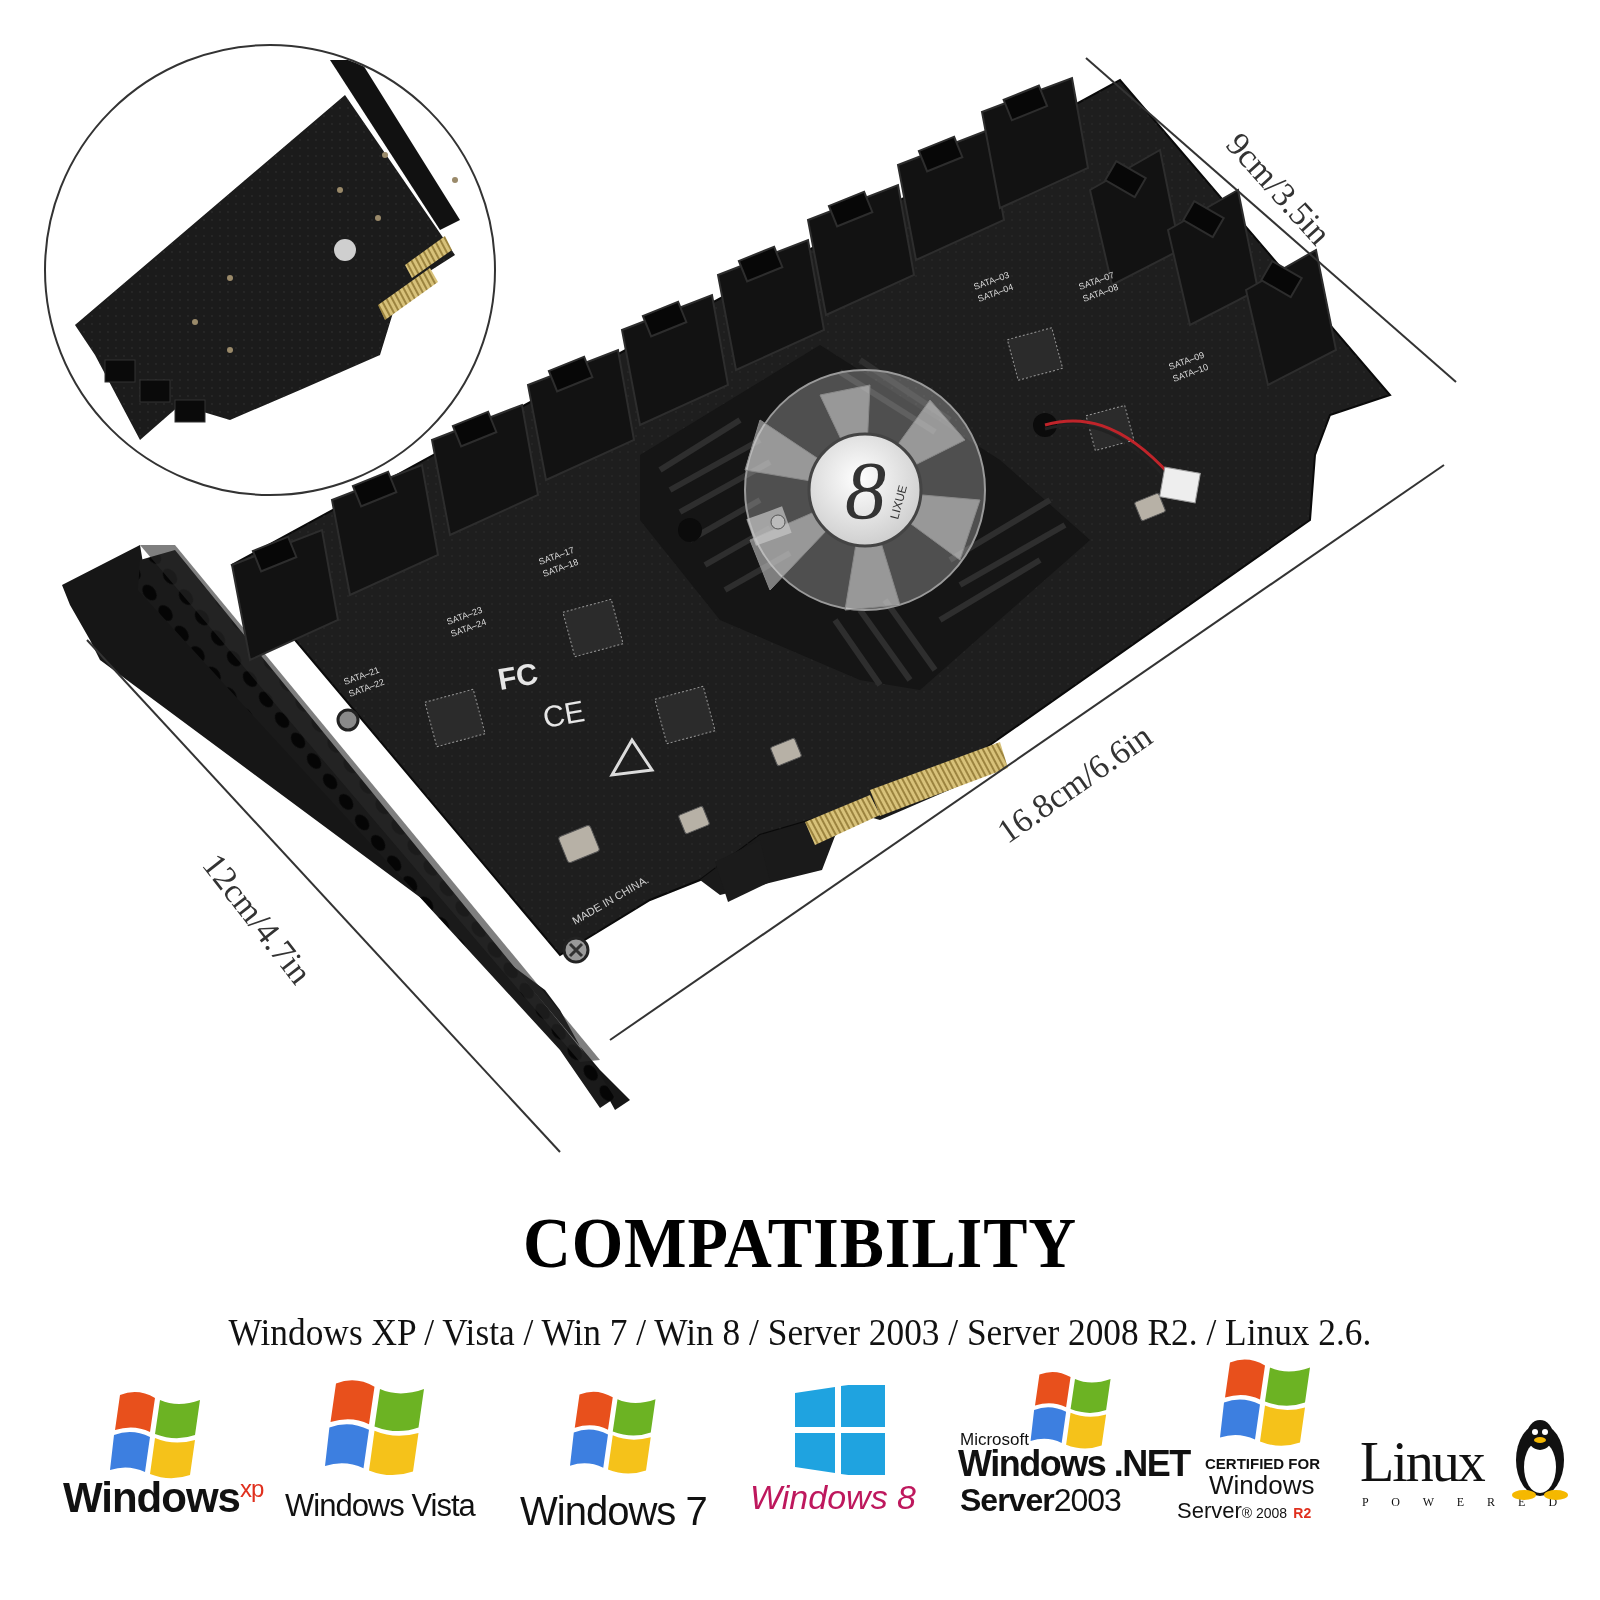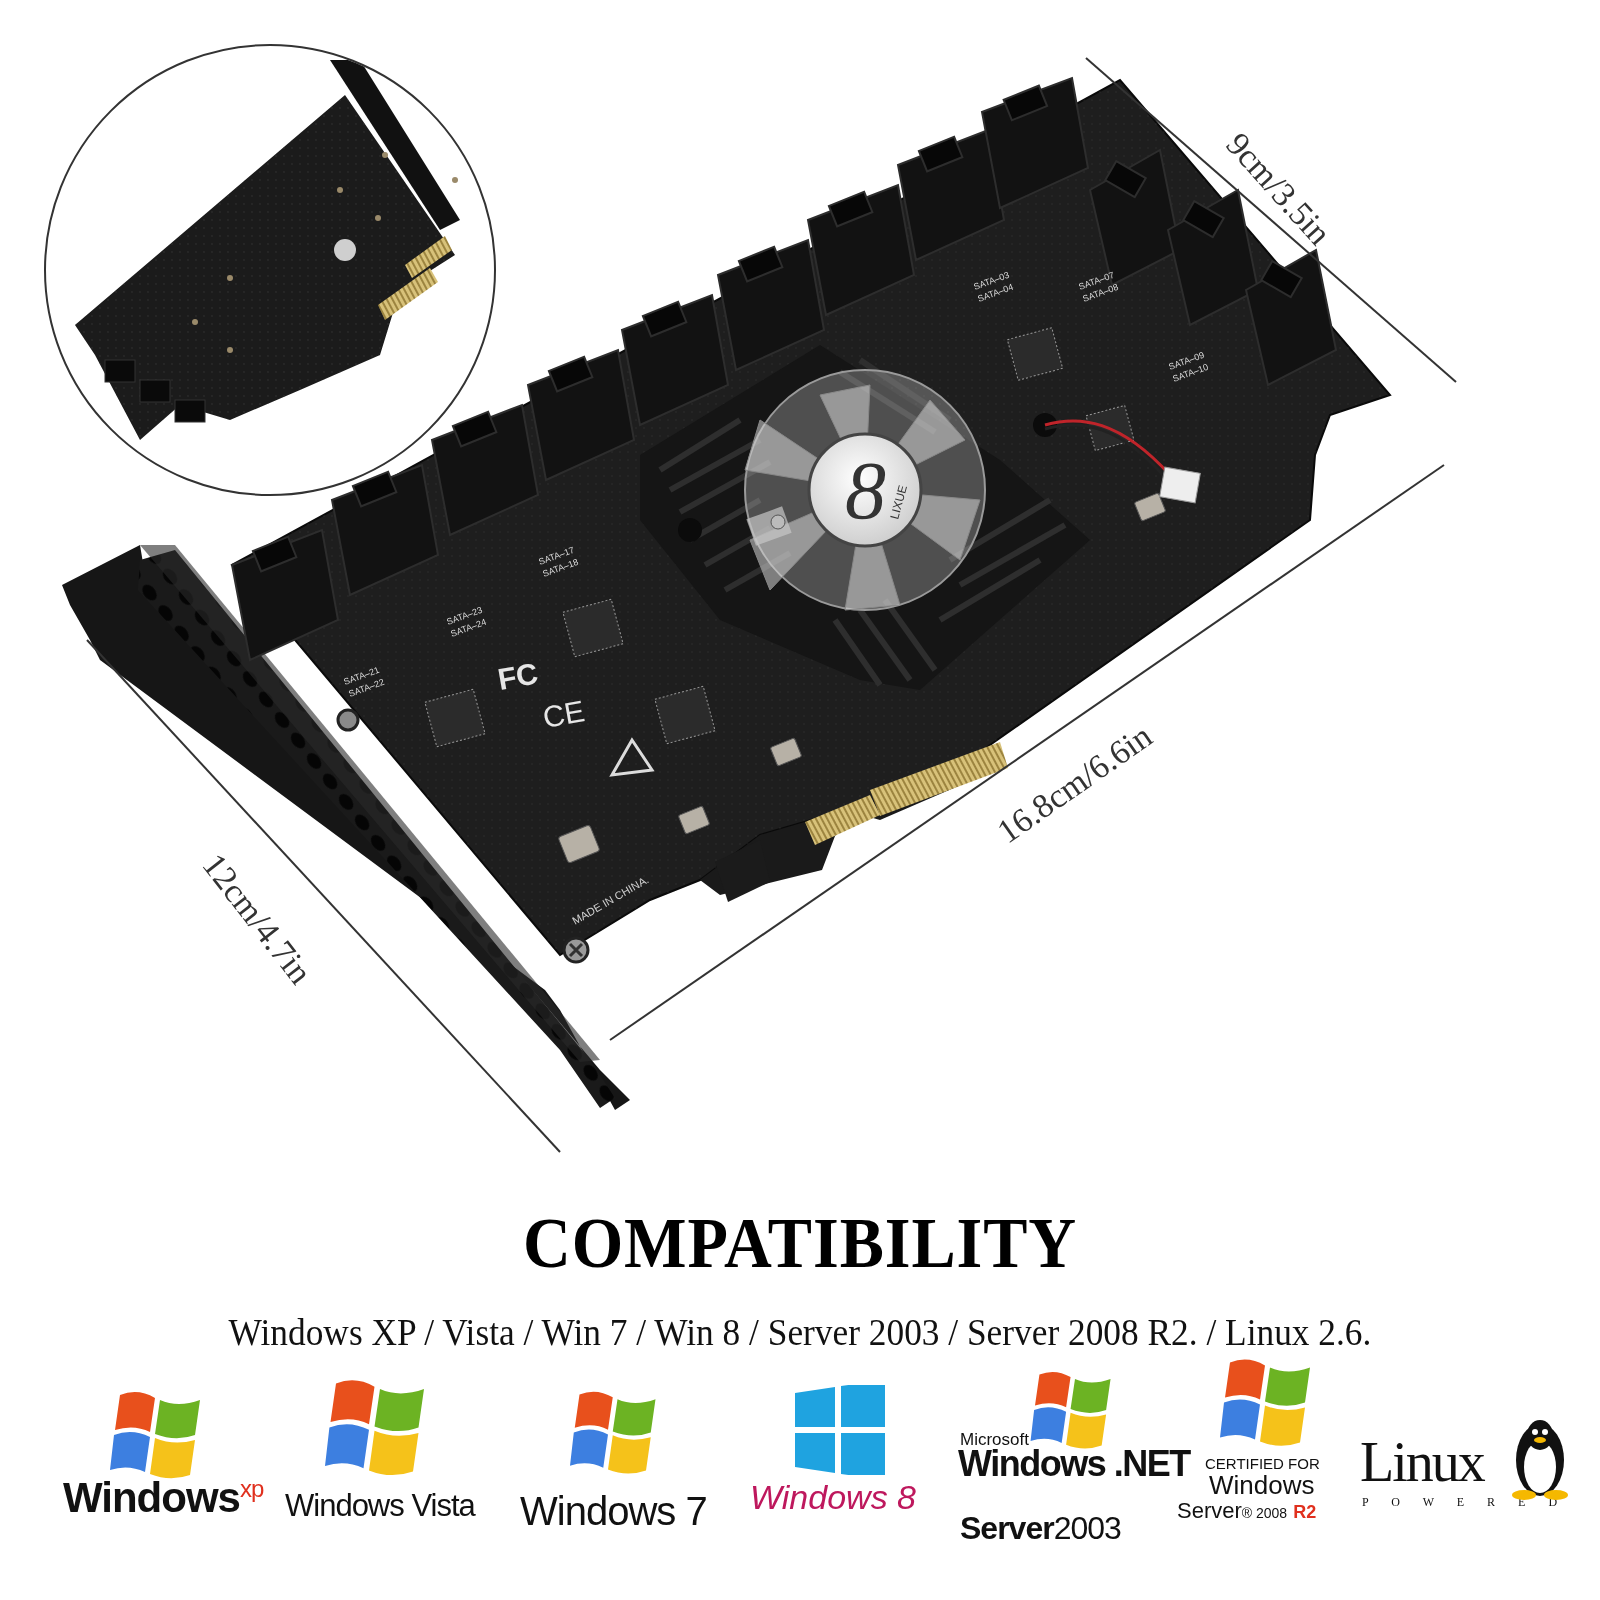--- a/index.html
+++ b/index.html
@@ -283,36 +283,36 @@
 
 <div class="logo" style="left:955px;width:220px;">
   <svg style="position:absolute;left:75px;top:0px" width="90" height="80" viewBox="0 0 100 90">
     <path d="M10,5 Q28,-2 45,8 L40,42 Q24,34 5,40 Z" fill="#e8501c"></path>
     <path d="M50,10 Q68,18 90,10 L85,45 Q66,52 45,44 Z" fill="#6cb323"></path>
     <path d="M4,45 Q22,38 40,47 L35,82 Q18,74 0,80 Z" fill="#3d7fe0"></path>
     <path d="M45,48 Q64,56 85,50 L80,85 Q60,92 40,84 Z" fill="#f5c21a"></path>
   </svg>
   <div class="logo-text" style="left:5px;top:60px;font-size:17px;">Microsoft</div>
   <div class="logo-text" style="left:3px;top:73px;font-size:36px;font-weight:bold;letter-spacing:-1.5px;">Windows .NET</div>
-  <div class="logo-text" style="left:5px;top:112px;font-size:32px;letter-spacing:-1px;margin-top:28px;">
+  <div class="logo-text" style="left:5px;top:112px;font-size:32px;letter-spacing:-1px;">
     <span style="font-weight:bold">Server</span><span>2003</span>
   </div>
 </div>
 
 <div class="logo" style="left:1195px;width:160px;">
   <svg style="position:absolute;left:25px;top:-15px" width="100" height="95" viewBox="0 0 100 90">
     <path d="M10,5 Q28,-2 45,8 L40,42 Q24,34 5,40 Z" fill="#e8501c"></path>
     <path d="M50,10 Q68,18 90,10 L85,45 Q66,52 45,44 Z" fill="#6cb323"></path>
     <path d="M4,45 Q22,38 40,47 L35,82 Q18,74 0,80 Z" fill="#3d7fe0"></path>
     <path d="M45,48 Q64,56 85,50 L80,85 Q60,92 40,84 Z" fill="#f5c21a"></path>
   </svg>
-  <div class="logo-text" style="left:10px;top:85px;font-size:15px;font-weight:normal;">CERTIFIED FOR</div>
+  <div class="logo-text" style="left:10px;top:85px;font-size:15px;font-weight:bold;">CERTIFIED FOR</div>
   <div class="logo-text" style="left:14px;top:100px;font-size:26px;">Windows</div>
   <div class="logo-text" style="left:-18px;top:128px;font-size:22px;">
-    <span>Server</span><span style="font-size:14px">® </span><span style="font-size:14px">2008</span> <span style="font-size:18px;color:#e0301e;font-weight:bold">R2</span>
+    <span>Server</span><span style="font-size:14px">® </span><span style="font-size:14px">2008</span> <span style="font-size:14px;color:#e0301e;font-weight:bold">R2</span>
   </div>
 </div>
 
 <div class="logo" style="left:1360px;width:220px;">
   <div class="logo-text" style="left:0px;top:60px;font-family:'Liberation Serif',serif;font-size:56px;letter-spacing:-2px;">Linux</div>
   <div class="logo-text" style="left:2px;top:125px;font-family:'Liberation Serif',serif;font-size:12px;letter-spacing:10px;text-align:center;">P O W E R E D</div>
   <svg style="position:absolute;left:150px;top:45px" width="60" height="85" viewBox="0 0 60 85">
     <ellipse cx="30" cy="45" rx="24" ry="36" fill="#111"></ellipse>
     <ellipse cx="30" cy="52" rx="16" ry="26" fill="#ffffff"></ellipse>
     <ellipse cx="30" cy="20" rx="13" ry="15" fill="#111"></ellipse>

